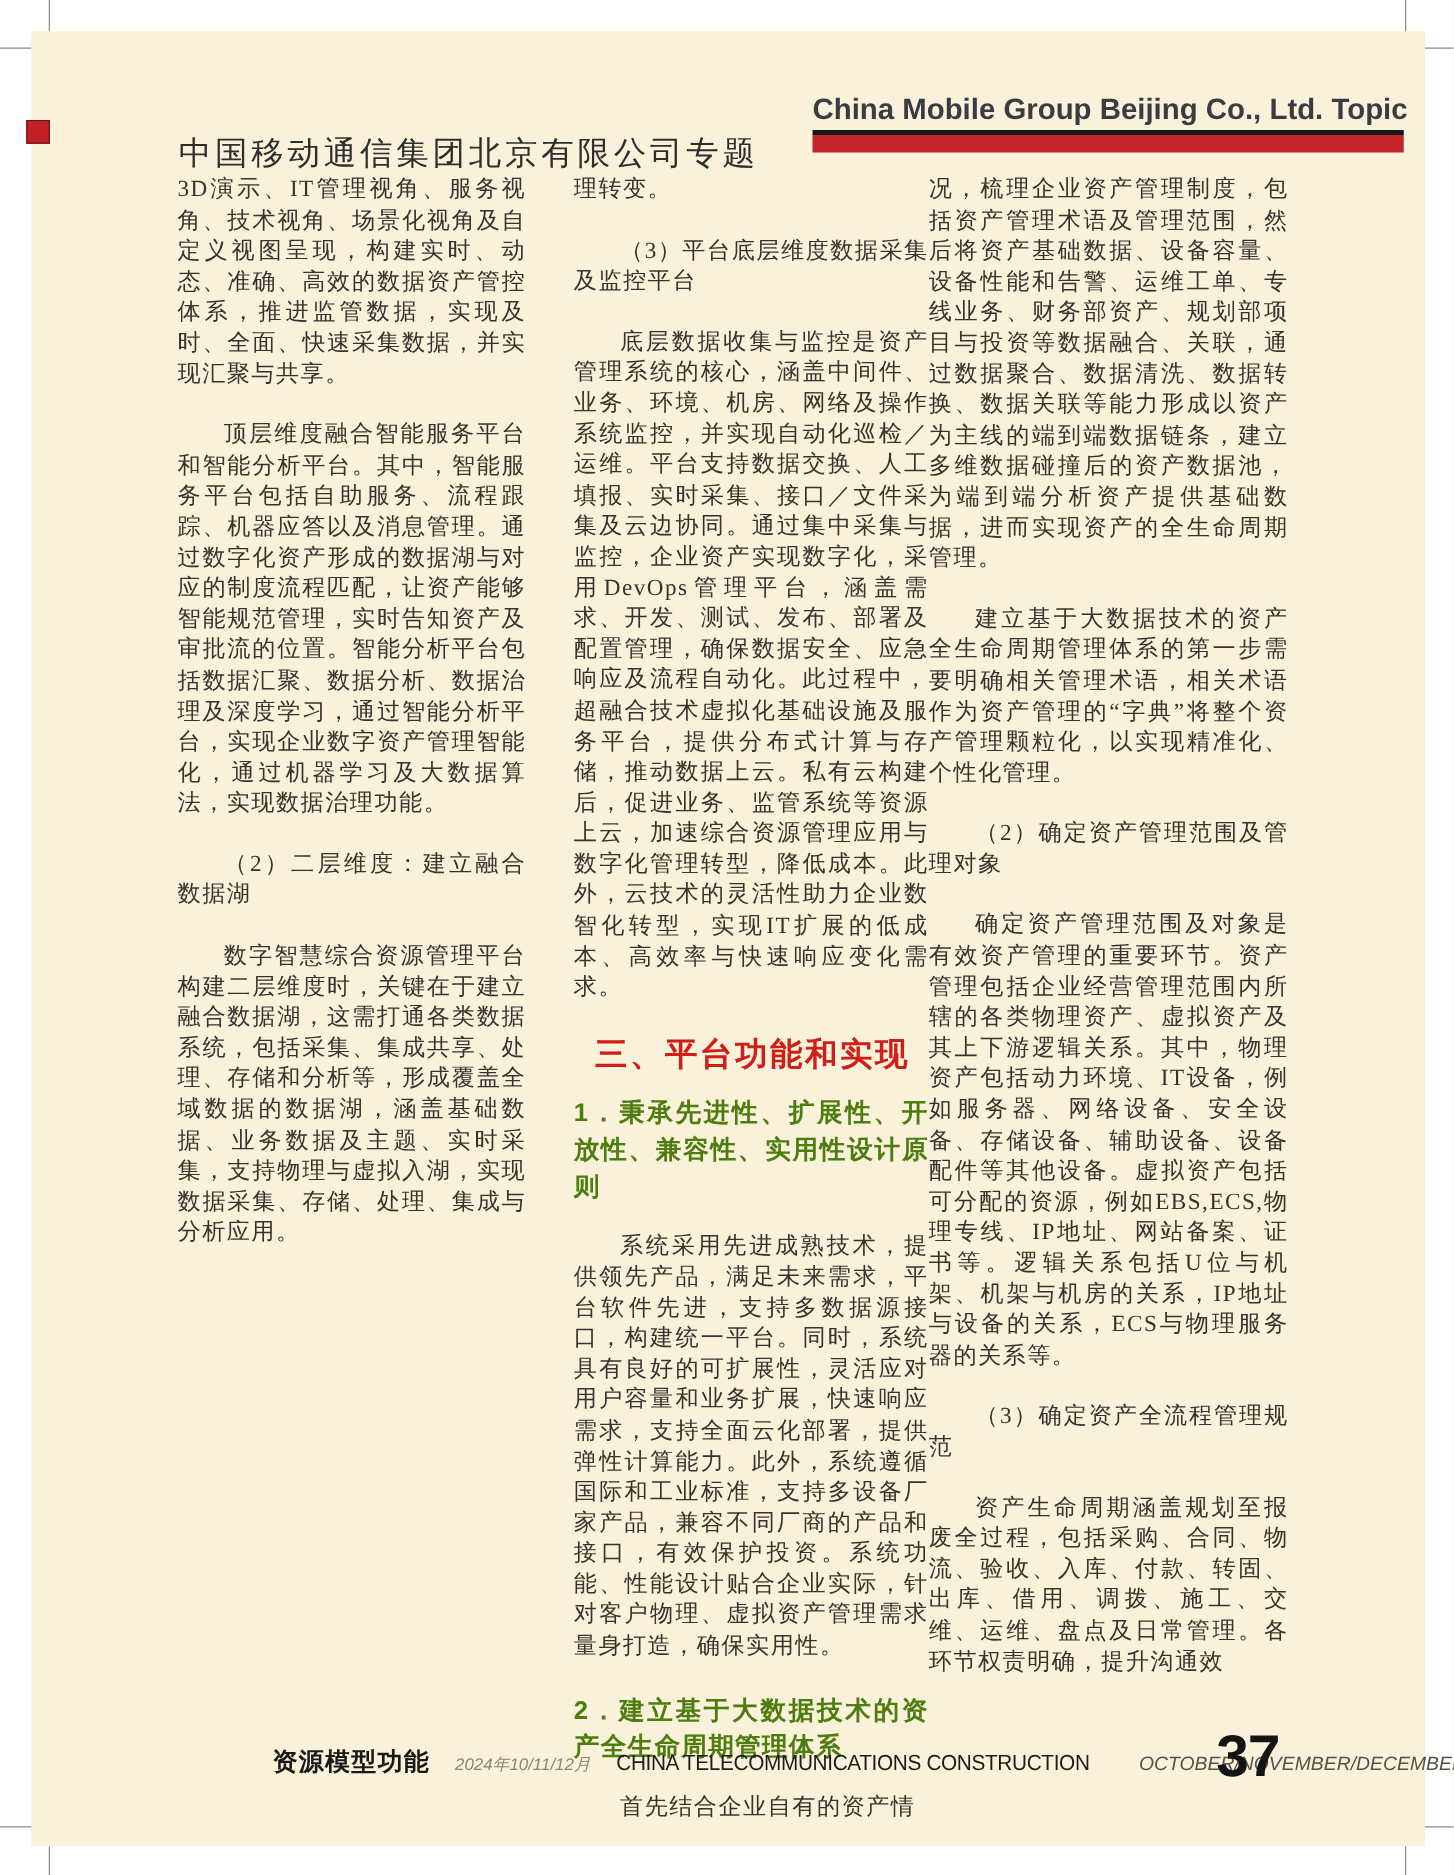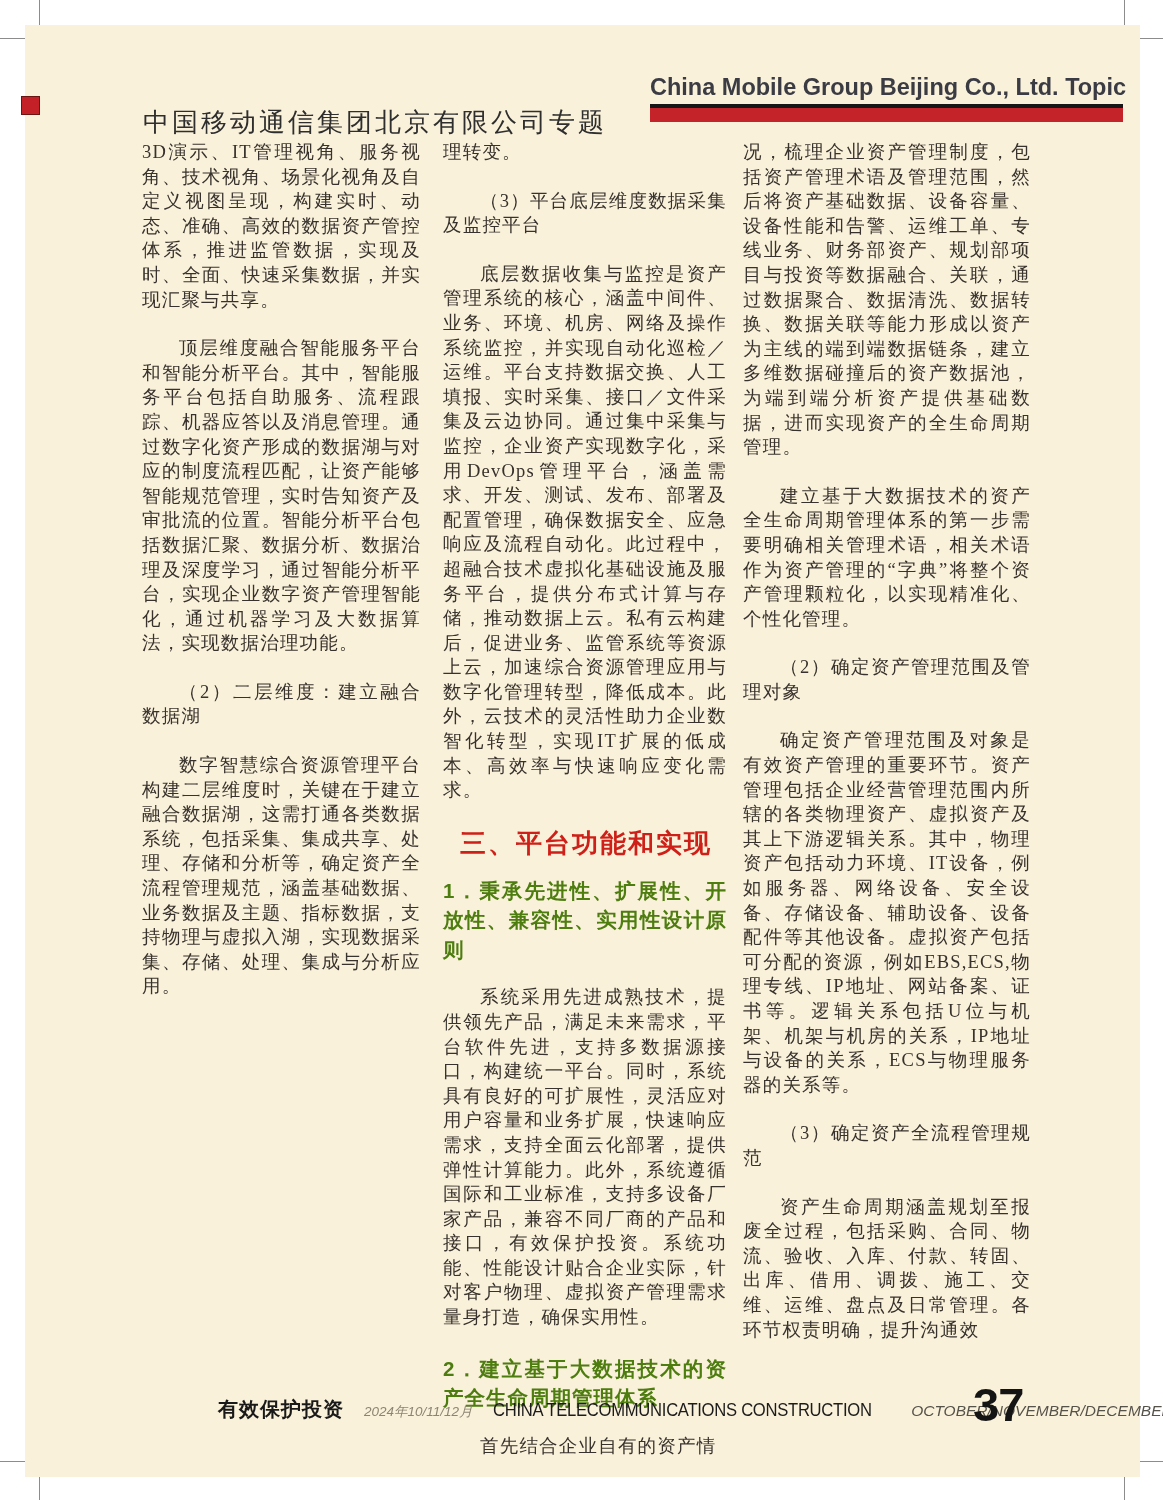--- a/index.html
+++ b/index.html
@@ -25,21 +25,21 @@
     padding-bottom:3px;border-bottom:4px solid #161616;white-space:nowrap;
   }
   .header-red-bar{height:14px;background:#c5232a;}
   
   .col{
     position:absolute;top:115px;color:#37322d;
     font-size:18.5px;line-height:24.6px;
     text-align:justify;text-justify:inter-character;letter-spacing:1.2px;
   }
   .col-1{left:117px;width:279px;}
-  .col-2{left:418px;width:284px;}
+  .col-2{left:434px;width:284px;}
   .col-3{left:718px;width:288px;}
   .col p{margin:0 0 24px 0;}
   .col p.indent{text-indent:2em;}
   .col h2{
     font-family:"Liberation Sans","DejaVu Sans",sans-serif;
     color:#ce2018;font-size:26px;font-weight:bold;letter-spacing:2px;
     margin:3px 0 17px 17px;line-height:32px;text-align:left;
   }
   .col h3{
     font-family:"Liberation Sans","DejaVu Sans",sans-serif;
@@ -79,21 +79,21 @@
   <div class="header-title-cn">中国移动通信集团北京有限公司专题</div>
   <div class="header-en-block">
     <div class="header-title-en">China Mobile Group Beijing Co., Ltd. Topic</div>
     <div class="header-red-bar"></div>
   </div>
 
   <div class="col col-1">
       <p>3D演示、IT管理视角、服务视角、技术视角、场景化视角及自定义视图呈现，构建实时、动态、准确、高效的数据资产管控体系，推进监管数据，实现及时、全面、快速采集数据，并实现汇聚与共享。</p>
       <p class="indent">顶层维度融合智能服务平台和智能分析平台。其中，智能服务平台包括自助服务、流程跟踪、机器应答以及消息管理。通过数字化资产形成的数据湖与对应的制度流程匹配，让资产能够智能规范管理，实时告知资产及审批流的位置。智能分析平台包括数据汇聚、数据分析、数据治理及深度学习，通过智能分析平台，实现企业数字资产管理智能化，通过机器学习及大数据算法，实现数据治理功能。</p>
       <p class="indent">（2）二层维度：建立融合数据湖</p>
-      <p class="indent">数字智慧综合资源管理平台构建二层维度时，关键在于建立融合数据湖，这需打通各类数据系统，包括采集、集成共享、处理、存储和分析等，确定资产全流程管理规范，涵盖基础数据、业务数据及主题、指标数据，支持物理与虚拟入湖，实现数据采集、存储、处理、集成与分析应用。</p>
+      <p class="indent">数字智慧综合资源管理平台构建二层维度时，关键在于建立融合数据湖，这需打通各类数据系统，包括采集、集成共享、处理、存储和分析等，形成覆盖全域数据的数据湖，涵盖基础数据、业务数据及主题、实时采集，支持物理与虚拟入湖，实现数据采集、存储、处理、集成与分析应用。</p>
     </div>
   <div class="col col-2">
       <p>理转变。</p>
       <p class="indent">（3）平台底层维度数据采集及监控平台</p>
       <p class="indent">底层数据收集与监控是资产管理系统的核心，涵盖中间件、业务、环境、机房、网络及操作系统监控，并实现自动化巡检／运维。平台支持数据交换、人工填报、实时采集、接口／文件采集及云边协同。通过集中采集与监控，企业资产实现数字化，采用DevOps管理平台，涵盖需求、开发、测试、发布、部署及配置管理，确保数据安全、应急响应及流程自动化。此过程中，超融合技术虚拟化基础设施及服务平台，提供分布式计算与存储，推动数据上云。私有云构建后，促进业务、监管系统等资源上云，加速综合资源管理应用与数字化管理转型，降低成本。此外，云技术的灵活性助力企业数智化转型，实现IT扩展的低成本、高效率与快速响应变化需求。</p>
       <h2>三、平台功能和实现</h2>
       <h3>1．秉承先进性、扩展性、开放性、兼容性、实用性设计原则</h3>
       <p class="indent">系统采用先进成熟技术，提供领先产品，满足未来需求，平台软件先进，支持多数据源接口，构建统一平台。同时，系统具有良好的可扩展性，灵活应对用户容量和业务扩展，快速响应需求，支持全面云化部署，提供弹性计算能力。此外，系统遵循国际和工业标准，支持多设备厂家产品，兼容不同厂商的产品和接口，有效保护投资。系统功能、性能设计贴合企业实际，针对客户物理、虚拟资产管理需求量身打造，确保实用性。</p>
       <h3>2．建立基于大数据技术的资产全生命周期管理体系</h3>
       <p class="indent">首先结合企业自有的资产情</p>
@@ -101,20 +101,20 @@
   <div class="col col-3">
       <p>况，梳理企业资产管理制度，包括资产管理术语及管理范围，然后将资产基础数据、设备容量、设备性能和告警、运维工单、专线业务、财务部资产、规划部项目与投资等数据融合、关联，通过数据聚合、数据清洗、数据转换、数据关联等能力形成以资产为主线的端到端数据链条，建立多维数据碰撞后的资产数据池，为端到端分析资产提供基础数据，进而实现资产的全生命周期管理。</p>
       <p class="indent">建立基于大数据技术的资产全生命周期管理体系的第一步需要明确相关管理术语，相关术语作为资产管理的“字典”将整个资产管理颗粒化，以实现精准化、个性化管理。</p>
       <p class="indent">（2）确定资产管理范围及管理对象</p>
       <p class="indent">确定资产管理范围及对象是有效资产管理的重要环节。资产管理包括企业经营管理范围内所辖的各类物理资产、虚拟资产及其上下游逻辑关系。其中，物理资产包括动力环境、IT设备，例如服务器、网络设备、安全设备、存储设备、辅助设备、设备配件等其他设备。虚拟资产包括可分配的资源，例如EBS,ECS,物理专线、IP地址、网站备案、证书等。逻辑关系包括U位与机架、机架与机房的关系，IP地址与设备的关系，ECS与物理服务器的关系等。</p>
       <p class="indent">（3）确定资产全流程管理规范</p>
       <p class="indent">资产生命周期涵盖规划至报废全过程，包括采购、合同、物流、验收、入库、付款、转固、出库、借用、调拨、施工、交维、运维、盘点及日常管理。各环节权责明确，提升沟通效</p>
     </div>
 
   <div class="footer">
-    <span class="footer-journal-cn">有效保护投资</span>
+    <span class="footer-journal-cn">资源模型功能</span>
     <span class="footer-issue-cn">2024年10/11/12月</span>
     <span class="footer-journal-en">CHINA TELECOMMUNICATIONS CONSTRUCTION</span>
     <span class="footer-issue-en">OCTOBER/NOVEMBER/DECEMBER 2024</span>
   </div>
   <div class="page-number">37</div>
 
 </div>
 
 </body></html>

